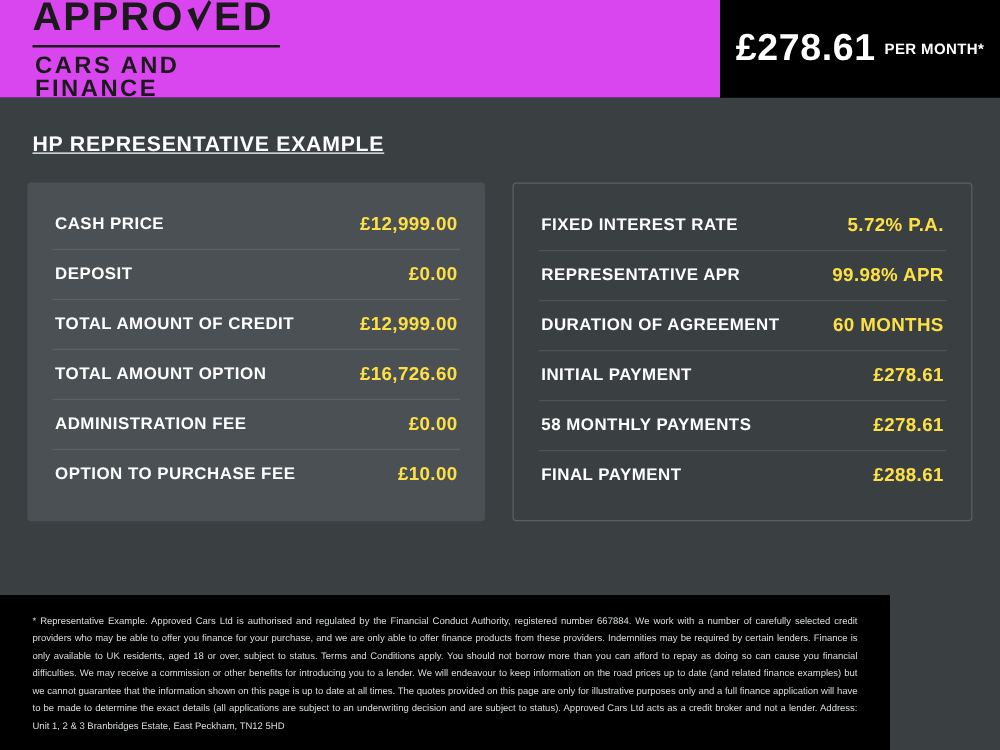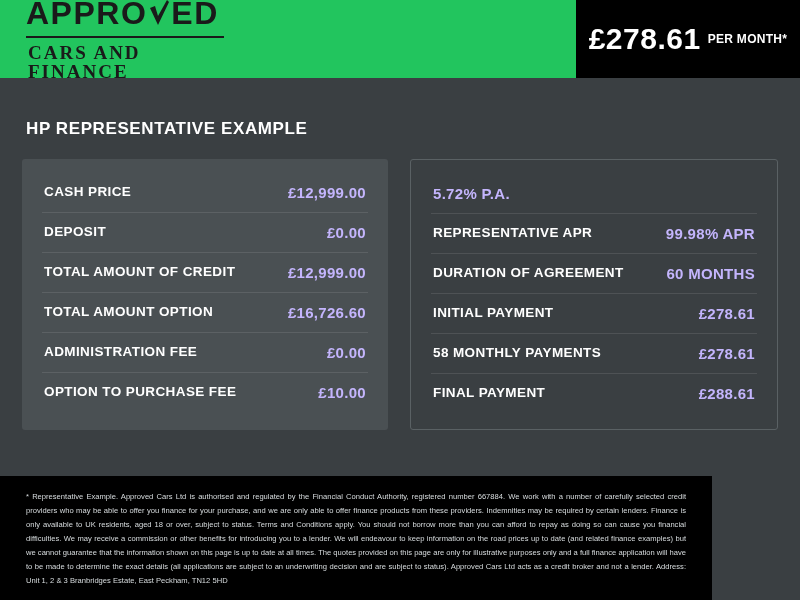--- a/index.html
+++ b/index.html
@@ -23,21 +23,21 @@
   
   .header {
     display: flex;
     width: 800px;
     height: 78px;
     background: #000;
   }
   .logo-block {
     width: 576px;
     height: 78px;
-    background: #22c55e;
+    background: #d946ef;
     display: flex;
     flex-direction: column;
     justify-content: center;
     padding-left: 26px;
     box-sizing: border-box;
   }
   .logo-top {
     font-size: 32px;
     font-weight: bold;
     color: #1a1a1a;
@@ -59,21 +59,20 @@
     font-weight: bold;
     color: #1a1a1a;
     letter-spacing: 2px;
     line-height: 1;
     margin-top: 7px;
     padding-left: 2px;
     border-top: 2px solid #1a1a1a;
     padding-top: 5px;
     display: inline-block;
     width: 196px;
-    font-family: Liberation Serif, serif;
   }
   .price-block {
     flex: 1;
     height: 78px;
     background: #000;
     display: flex;
     align-items: center;
     justify-content: center;
     color: #fff;
   }
@@ -88,21 +87,22 @@
     margin-left: 7px;
     letter-spacing: 0.3px;
   }
 
   
   .section-title {
     color: #fff;
     font-size: 17px;
     font-weight: bold;
     letter-spacing: 0.6px;
-    padding: 41px 0 0 26px;
+    padding: 28px 0 0 26px;
+    text-decoration: underline;
   }
 
   
   .panels {
     display: flex;
     gap: 22px;
     padding: 20px 22px 0 22px;
   }
   .panel {
     flex: 1;
@@ -123,21 +123,21 @@
     border-bottom: 1px solid rgba(255,255,255,0.10);
   }
   .row:last-child { border-bottom: none; }
   .row .label {
     color: #ffffff;
     font-size: 13.5px;
     font-weight: bold;
     letter-spacing: 0.4px;
   }
   .row .value {
-    color: #c4b5fd;
+    color: #fde047;
     font-size: 15px;
     font-weight: bold;
     letter-spacing: 0.3px;
   }
 
   
   .footer {
     position: absolute;
     left: 0;
     bottom: 0;
@@ -201,20 +201,21 @@
         <span class="value">£0.00</span>
       </div>
       <div class="row">
         <span class="label">OPTION TO PURCHASE FEE</span>
         <span class="value">£10.00</span>
       </div>
     </div>
 
     <div class="panel right">
       <div class="row">
+        <span class="label">FIXED INTEREST RATE</span>
         <span class="value">5.72% P.A.</span>
       </div>
       <div class="row">
         <span class="label">REPRESENTATIVE APR</span>
         <span class="value">99.98% APR</span>
       </div>
       <div class="row">
         <span class="label">DURATION OF AGREEMENT</span>
         <span class="value">60 MONTHS</span>
       </div>

